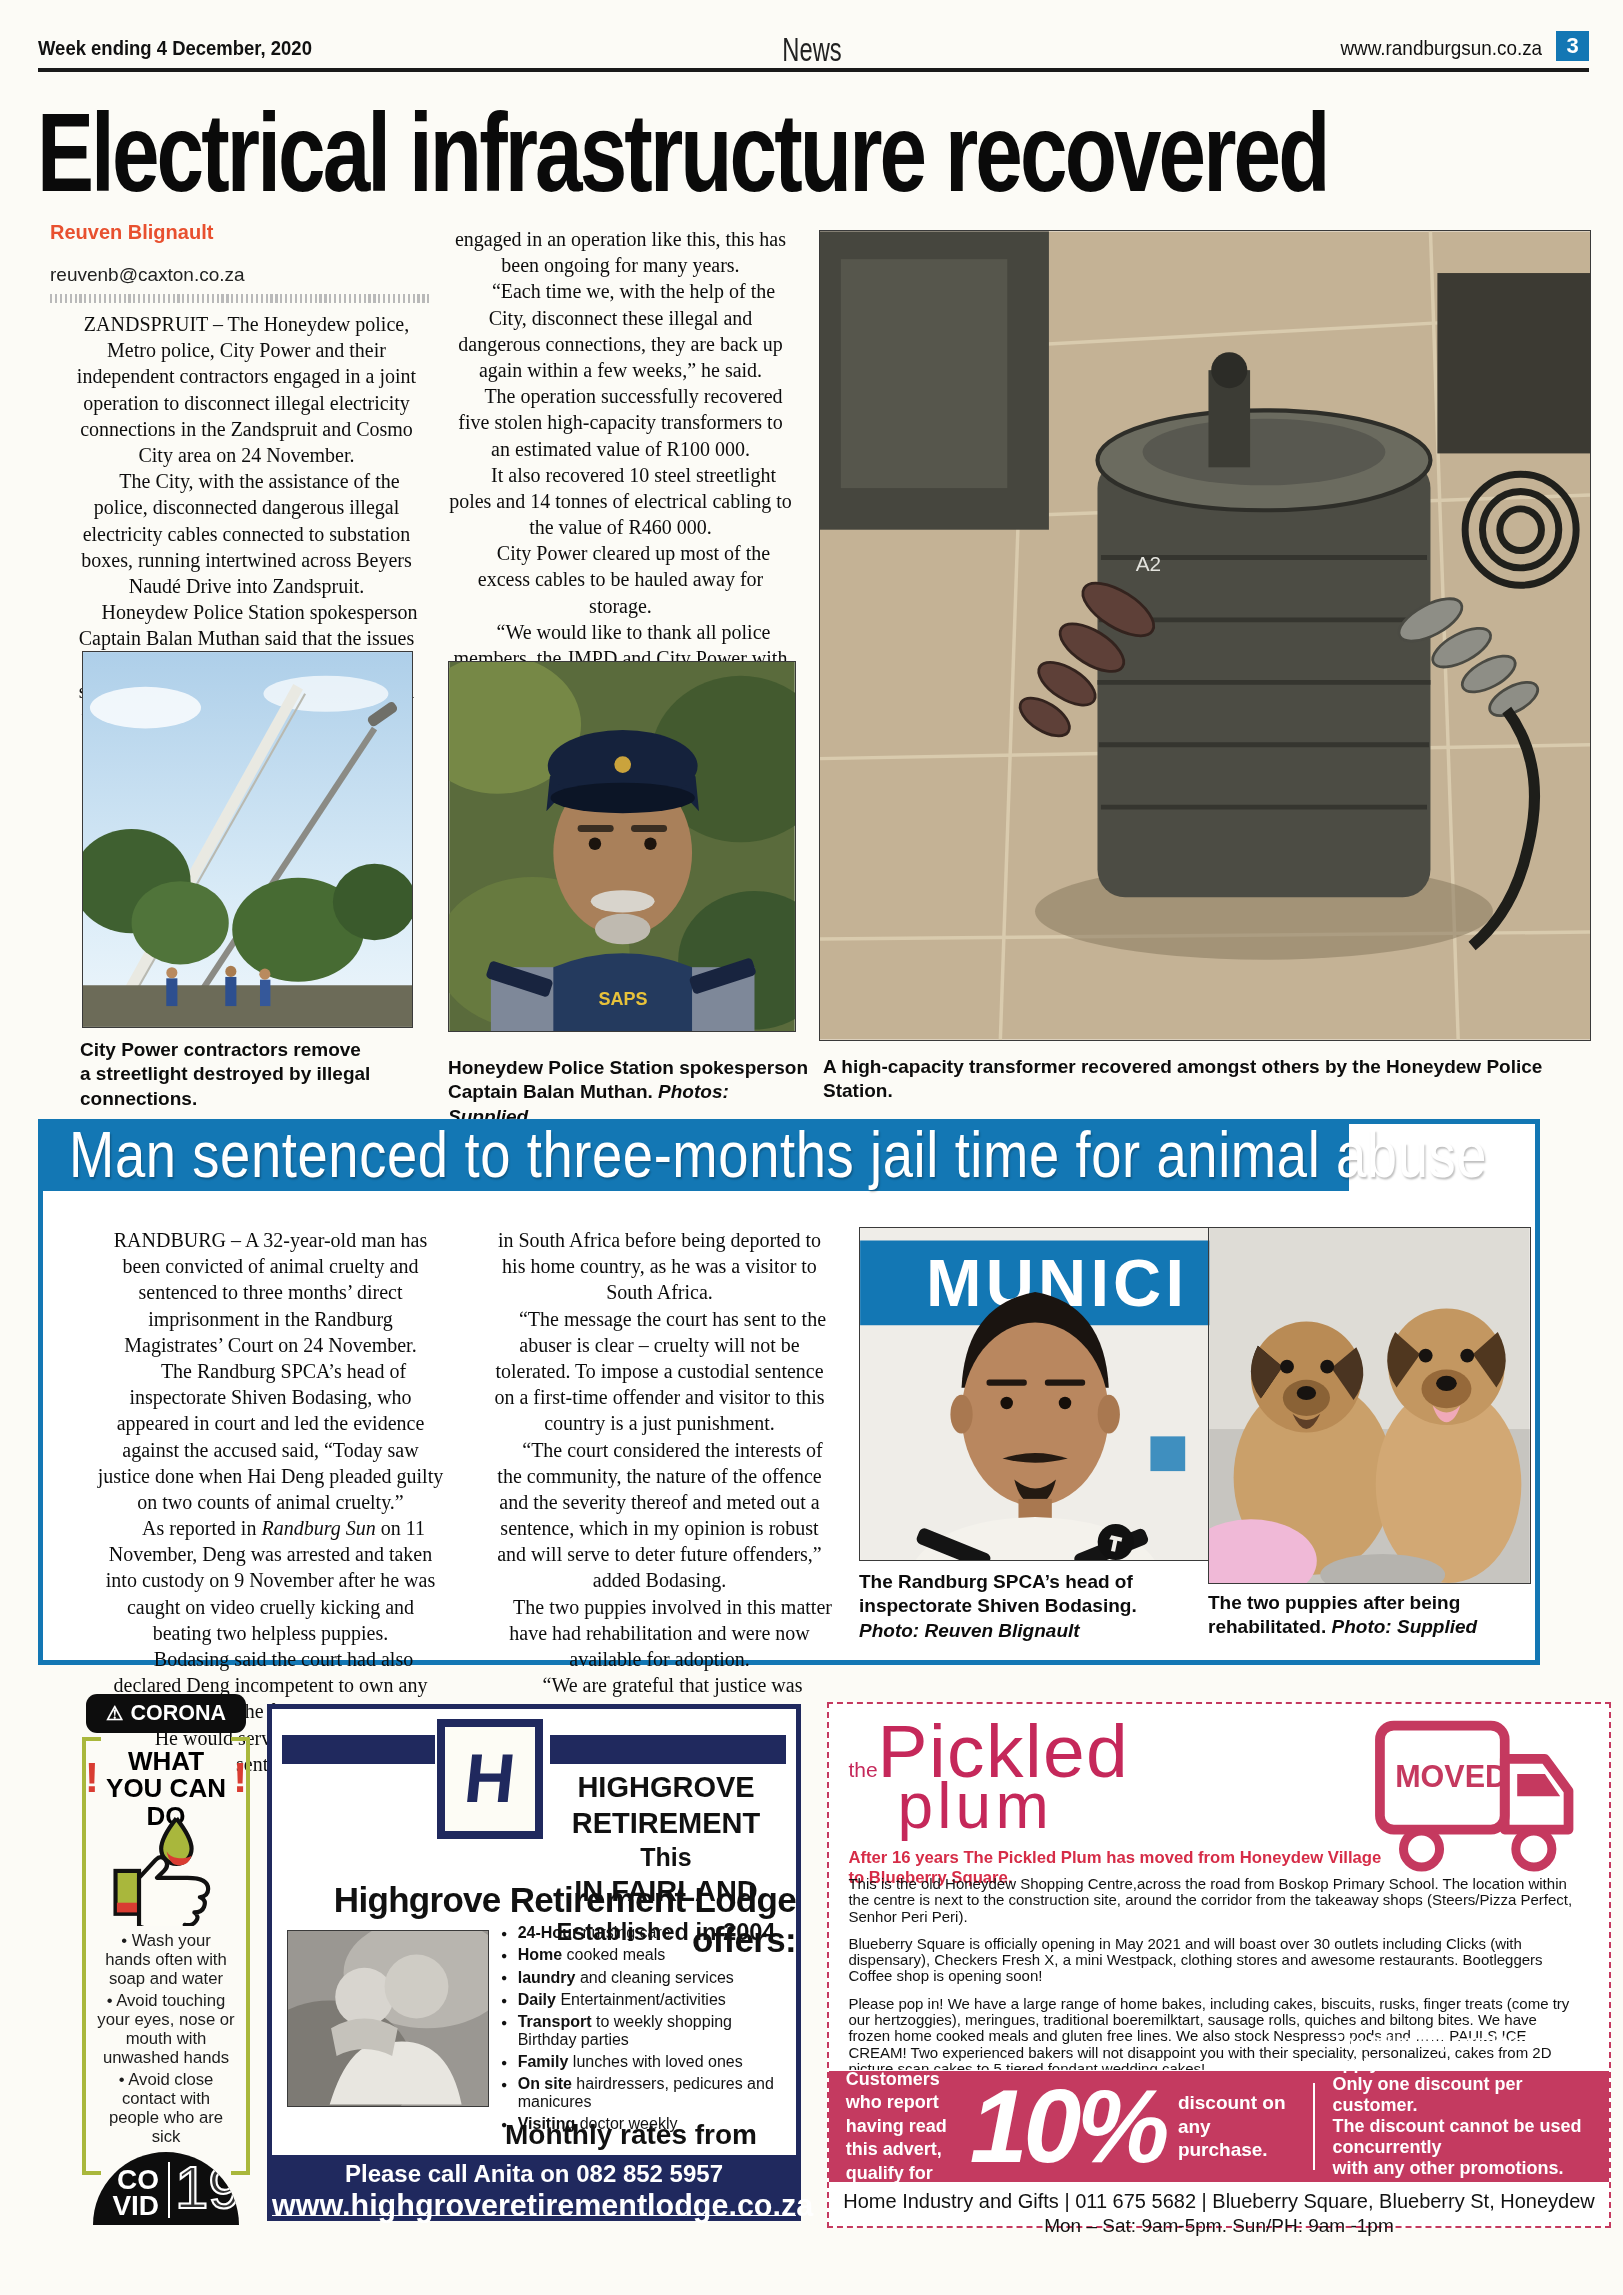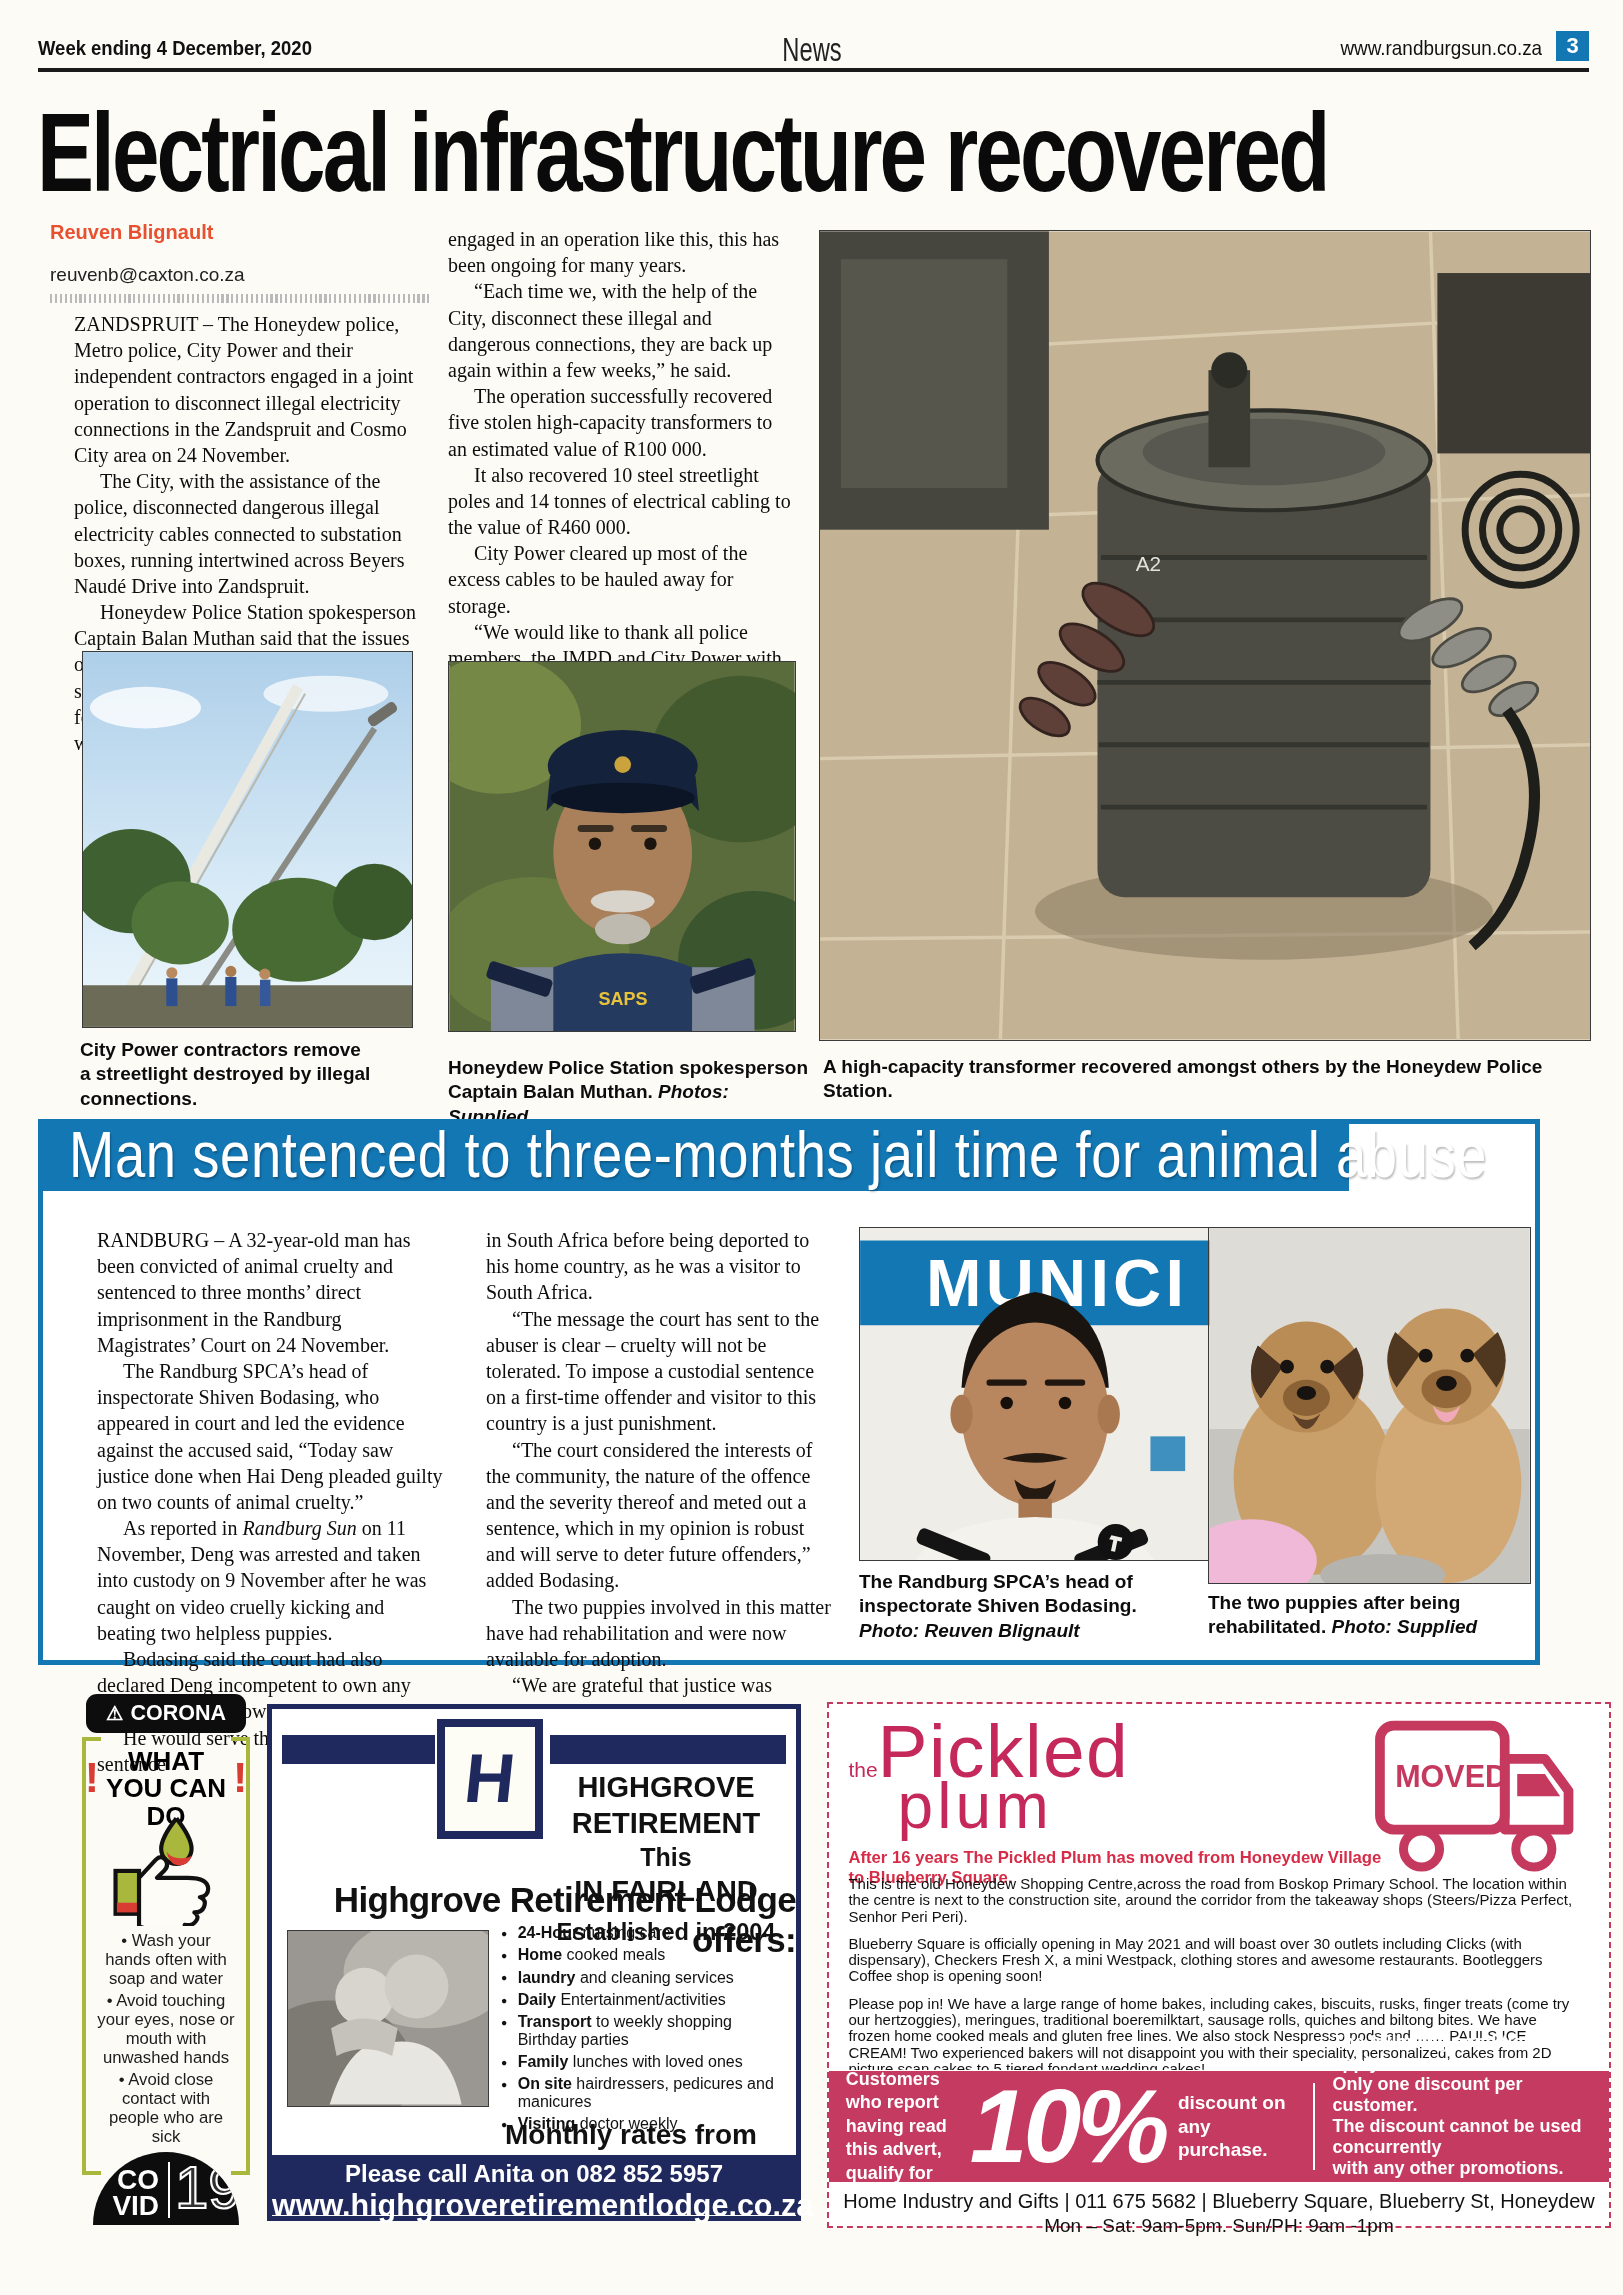--- a/index.html
+++ b/index.html
@@ -14,21 +14,21 @@
            display:flex;align-items:center;justify-content:center;}
   .hdr-rule{height:4.2px;background:#1a1a1a;}
   
   .headline{font-size:103px;font-weight:bold;letter-spacing:-3.5px;white-space:nowrap;
             transform:scale(.83,1.08);transform-origin:0 0;color:#0a0a0a;}
   .byline-name{color:#e8502f;font-weight:bold;font-size:20px;}
   .byline-mail{font-size:19px;color:#222;margin-top:20px;}
   .dotted{height:8.3px;background:repeating-linear-gradient(90deg,#b9b9b9 0 2.1px,transparent 2.1px 4.9px);}
   
   .serif{font-family:"Liberation Serif",serif;font-size:20px;line-height:1.31;color:#0d0d0d;}
-  .serif p{margin:0;}
+  .serif p{margin:0;text-align:center;}
   .serif p + p{text-indent:1.3em;}
   .photo{border:0.7px solid #3a3a3a;display:block;}
   .cap{font-weight:bold;font-size:19px;line-height:1.28;color:#0c0c0c;}
   .credit{font-style:italic;}
   
   .a2-box{border:5.6px solid #1377b4;background:#fff;}
   .a2-band{background:#1377b4;display:flex;align-items:center;}
   .a2-band span{color:#fff;font-size:64px;letter-spacing:0.7px;white-space:nowrap;
                 transform:scaleX(.85);transform-origin:0 50%;text-shadow:1.4px 2.1px 2.1px rgba(0,0,0,.25);}
   

